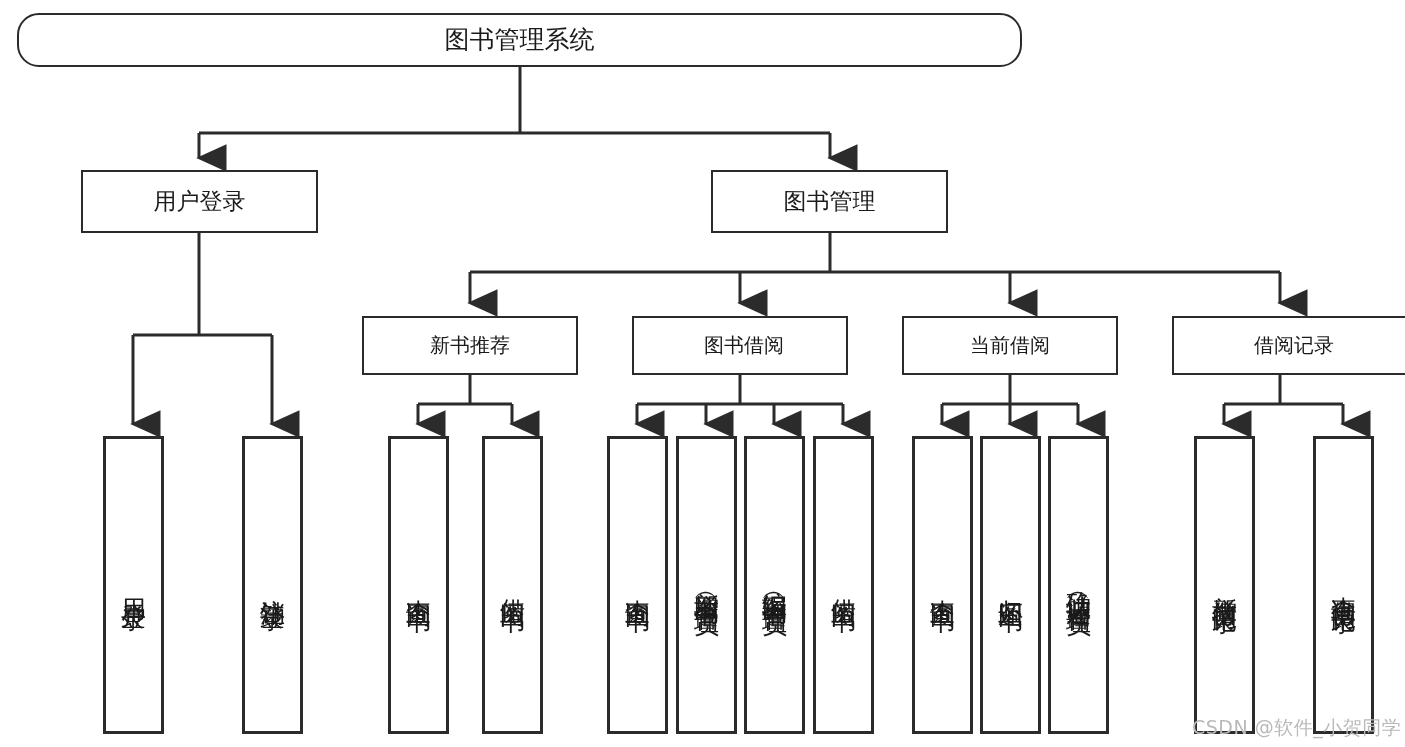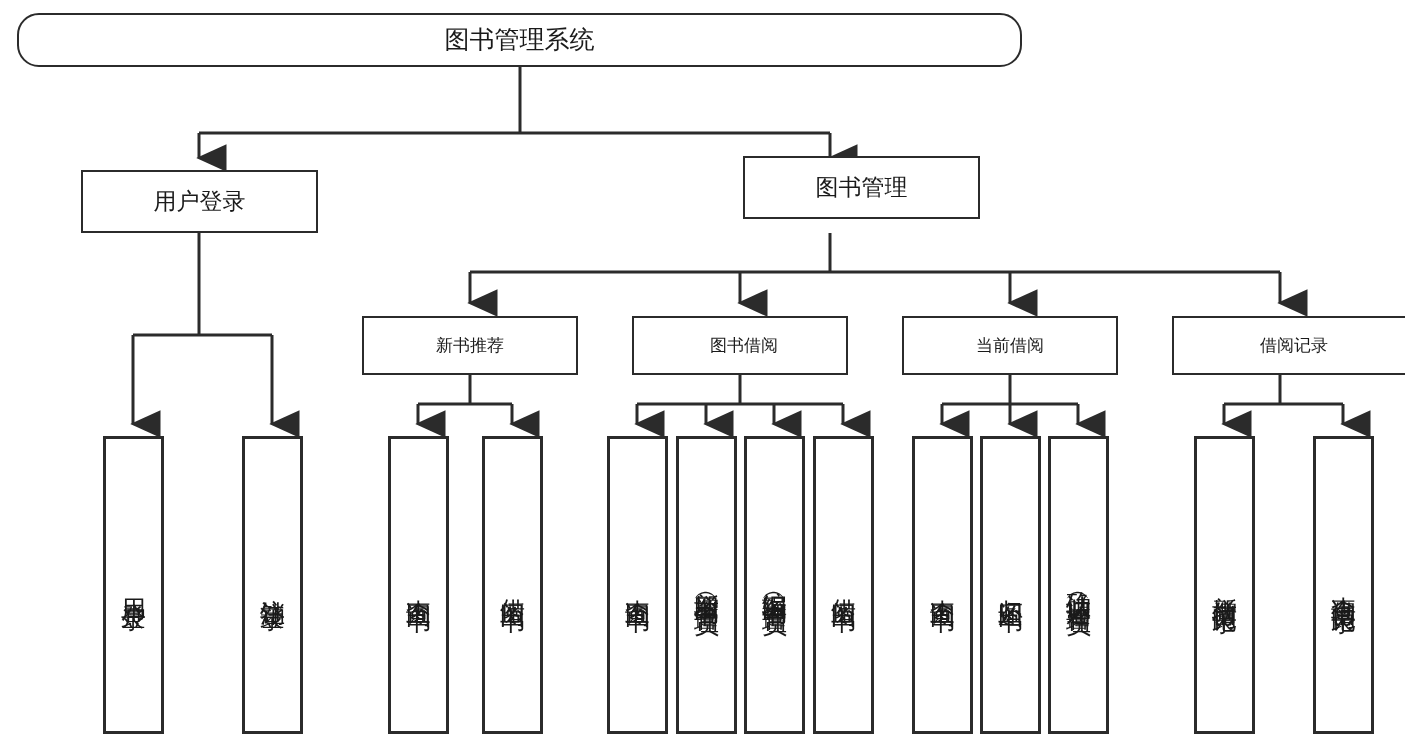--- a/index.html
+++ b/index.html
@@ -36,21 +36,21 @@
     color: #1a1a1a;
   }
   .node .label {
     display: block;
     text-align: center;
     line-height: 1.05;
     white-space: nowrap;
   }
   .node-root .label { font-size: 25px; }
   .node-l2 .label  { font-size: 23px; }
-  .node-l3 .label  { font-size: 17px; }
+  .node-l3 .label  { font-size: 20px; }
   .node-leaf {
     border-width: 3px;
   }
   .node-leaf .label {
     writing-mode: vertical-rl;
     text-orientation: upright;
     font-size: 25px;
     letter-spacing: 3px;
     line-height: 1;
   }
@@ -120,21 +120,21 @@
     </g>
   </svg>
 
   <div class="node node-root" style="left:17px; top:13px; width:1005px; height:54px;border-radius:22px;">
     <span class="label">图书管理系统</span>
   </div>
 
   <div class="node node-l2" style="left:81px; top:170px; width:237px; height:63px;">
     <span class="label">用户登录</span>
   </div>
-  <div class="node node-l2" style="left:711px; top:156px; width:237px; height:63px;margin-left:32px;">
+  <div class="node node-l2" style="left:711px; top:170px; width:237px; height:63px;">
     <span class="label">图书管理</span>
   </div>
 
   <div class="node node-l3" style="left:362px; top:316px; width:216px; height:59px;">
     <span class="label">新书推荐</span>
   </div>
   <div class="node node-l3" style="left:632px; top:316px; width:216px; height:59px;padding-left:8px;">
     <span class="label">图书借阅</span>
   </div>
   <div class="node node-l3" style="left:902px; top:316px; width:216px; height:59px;align-items:center;">
@@ -181,14 +181,15 @@
     <span class="label">确认归还（管理员）</span>
   </div>
 
   <div class="node node-leaf" style="left:1194px; top:436px; width:61px; height:298px;">
     <span class="label">新增借阅记录</span>
   </div>
   <div class="node node-leaf" style="left:1313px; top:436px; width:61px; height:298px;">
     <span class="label">查询借阅记录</span>
   </div>
 
+  <div class="watermark" style="left:1192px; top:715px;">CSDN @软件_小贺同学</div>
 
 </div>
 
 </body></html>

